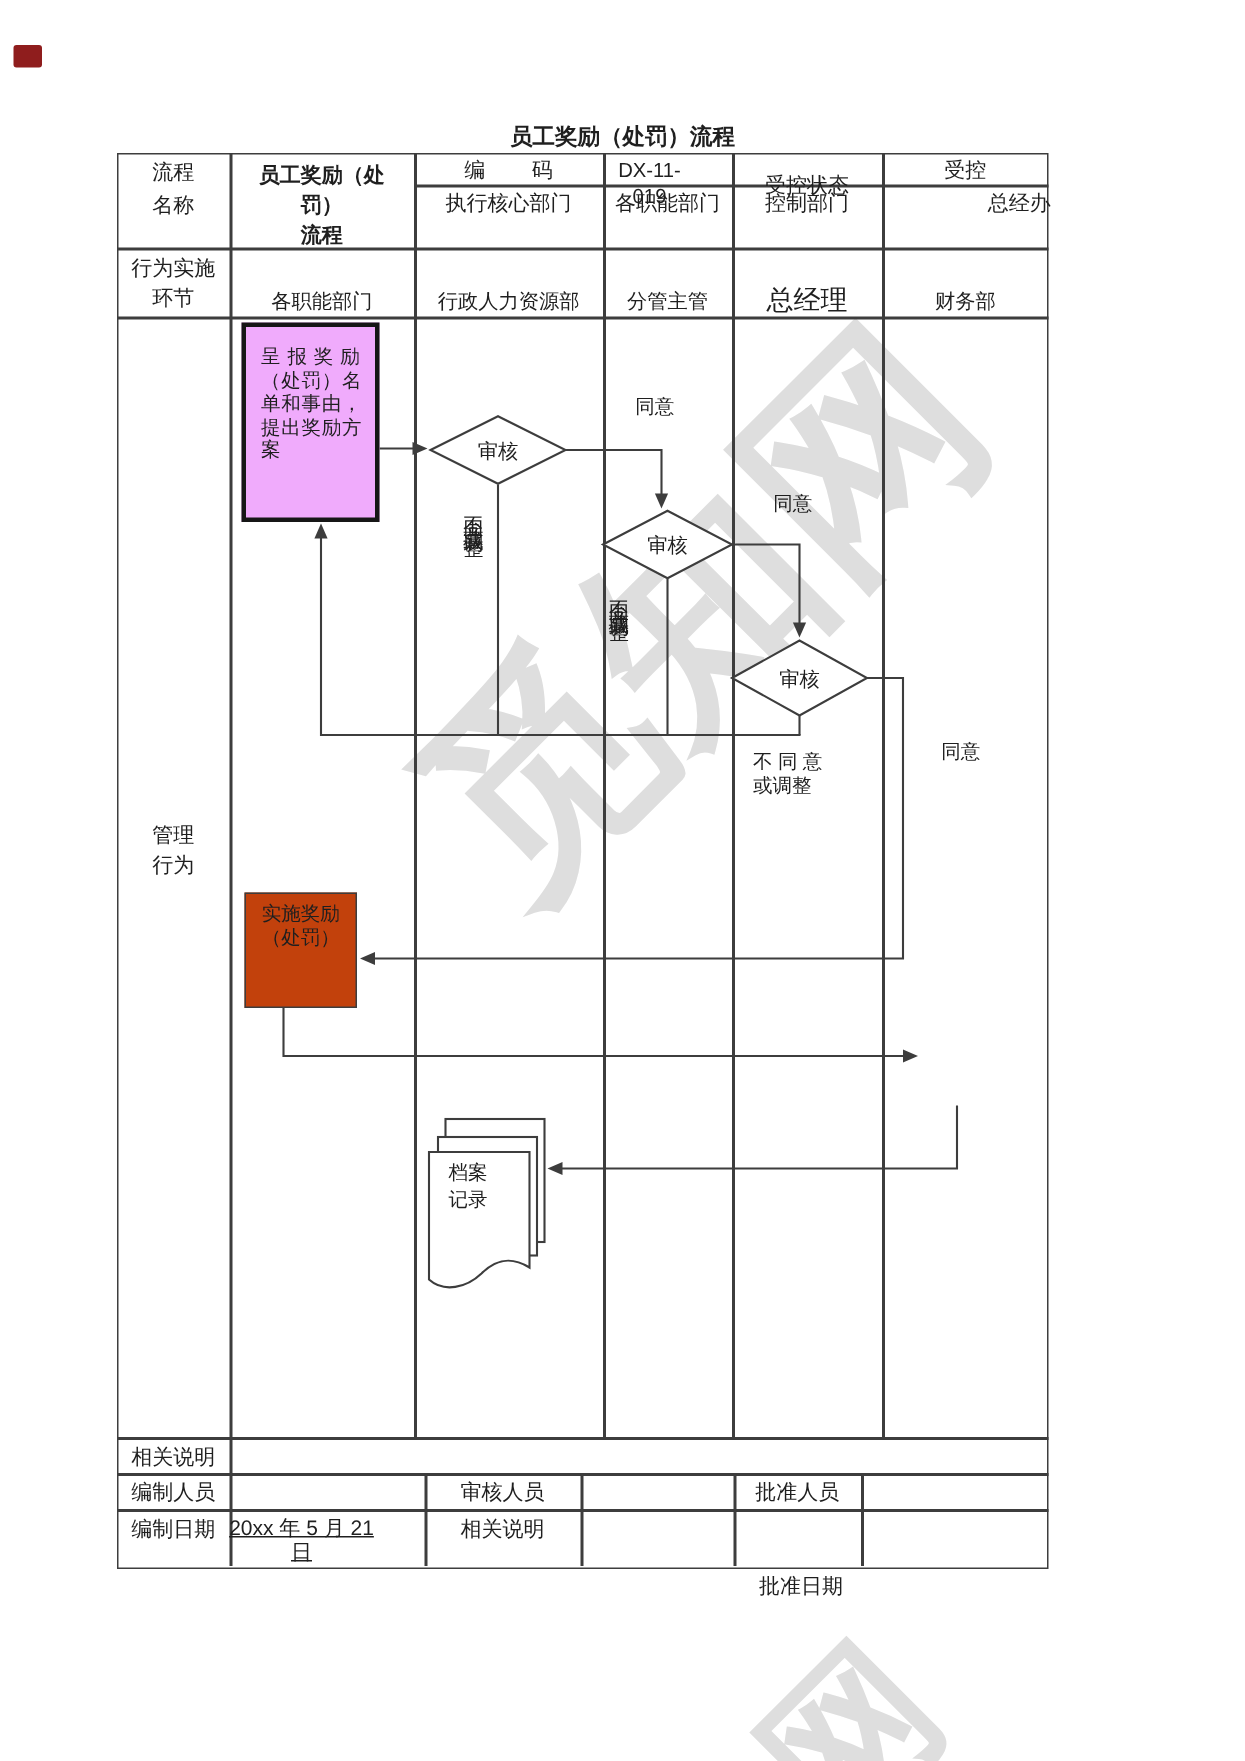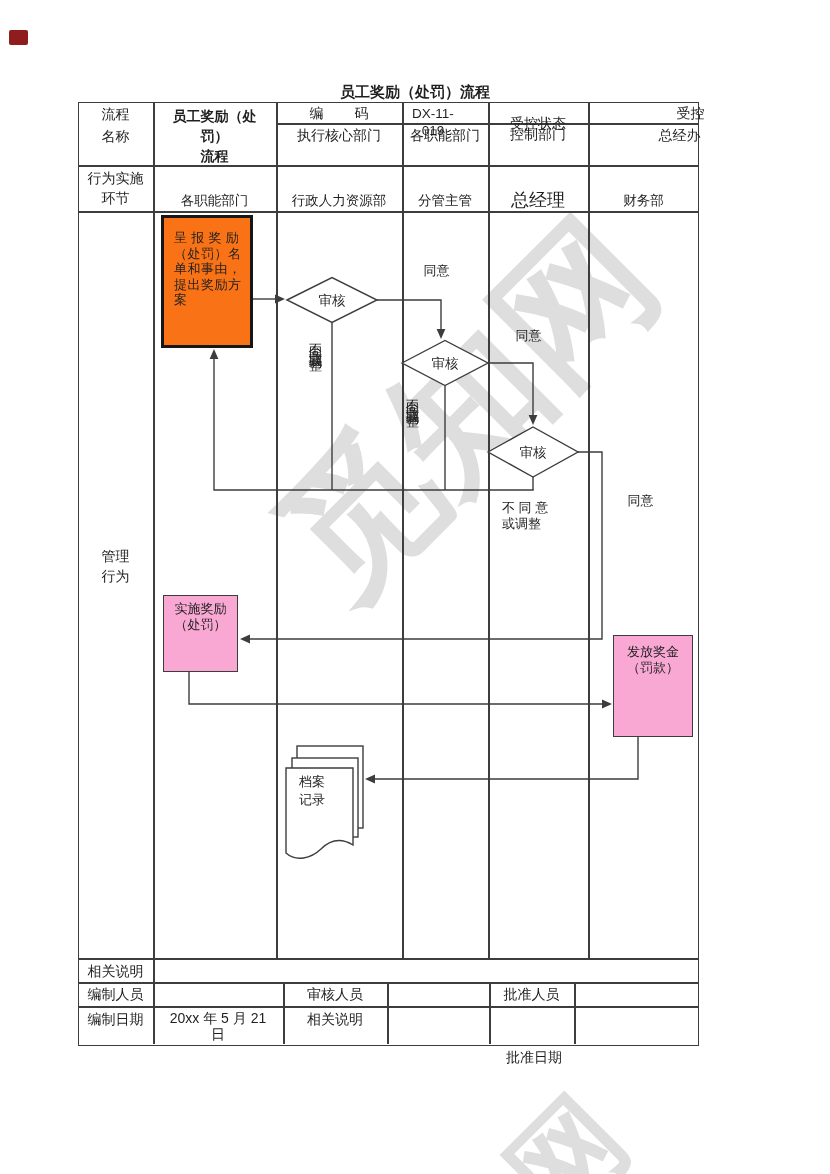--- a/index.html
+++ b/index.html
@@ -5,24 +5,24 @@
   html,body{margin:0;padding:0;background:#fff;}
   .page{position:relative;width:830px;height:1174px;background:#ffffff;overflow:hidden;
         font-family:"Liberation Sans","DejaVu Sans",sans-serif;color:#1f1f1f;}
   .hl{position:absolute;height:1.5px;background:#3d3d3d;}
   .vl{position:absolute;width:1.5px;background:#3d3d3d;}
   .frame{position:absolute;border:1.6px solid #3d3d3d;background:transparent;}
   .lbl{position:absolute;font-size:14px;line-height:17px;white-space:pre-line;}
   .center{text-align:center;}
   .bold{font-weight:bold;}
   .small{font-size:13px;line-height:15.5px;}
-  .flowbox{position:absolute;background:#f9a8d4;border:1.5px solid #3d3d3d;box-sizing:border-box;
+  .flowbox{position:absolute;background:#c2410c;border:1.5px solid #3d3d3d;box-sizing:border-box;
            font-size:13px;line-height:16px;text-align:center;white-space:pre-line;}
-  .startbox{position:absolute;background:#f97316;border:3px solid #161616;box-sizing:border-box;
-            font-size:13px;line-height:15.6px;white-space:pre-line;padding:12px 4px 0 10px;letter-spacing:0.5px;font-family:Liberation Serif, serif;}
+  .startbox{position:absolute;background:#f0abfc;border:3px solid #161616;box-sizing:border-box;
+            font-size:13px;line-height:15.6px;white-space:pre-line;padding:12px 4px 0 10px;letter-spacing:0.5px;}
   .vtext{position:absolute;writing-mode:vertical-rl;text-orientation:upright;
          font-size:13.5px;letter-spacing:3px;white-space:nowrap;}
   .wm{position:absolute;display:flex;align-items:center;justify-content:center;
       color:#dedede;font-weight:bold;pointer-events:none;z-index:0;}
   svg.layer{position:absolute;left:0;top:0;z-index:2;}
   .txt{z-index:3;}
   .brand{position:absolute;left:9px;top:30px;width:19px;height:15px;border-radius:2px;z-index:3;}
 </style>
 </head>
 <body>
@@ -54,24 +54,24 @@
   <div class="vl" style="left:574px;top:982px;height:62px;z-index:1;"></div>
 
   <div class="lbl center txt" style="left:78px;top:104px;width:75px;line-height:21.5px;">流程
 名称</div>
   <div class="lbl center bold txt" style="left:153px;top:106px;width:123px;line-height:20px;">员工奖励（处
 罚）
 流程</div>
   <div class="lbl center txt" style="left:276px;top:105px;width:126px;white-space:pre;">编        码</div>
   <div class="lbl center txt" style="left:402px;top:105px;width:62px;font-size:13.5px;">DX-11-019</div>
   <div class="lbl center txt" style="left:488px;top:115px;width:100px;">受控状态</div>
-  <div class="lbl center txt" style="left:588px;top:105px;width:111px;margin-left:47px;">受控</div>
+  <div class="lbl center txt" style="left:588px;top:105px;width:111px;">受控</div>
   <div class="lbl center txt" style="left:276px;top:127px;width:126px;">执行核心部门</div>
   <div class="lbl center txt" style="left:402px;top:127px;width:86px;">各职能部门</div>
-  <div class="lbl center txt" style="left:488px;top:127px;width:100px;font-family:Liberation Mono, monospace;">控制部门</div>
+  <div class="lbl center txt" style="left:488px;top:127px;width:100px;">控制部门</div>
   <div class="lbl center txt" style="left:588px;top:127px;width:111px;margin-left:36px;">总经办</div>
 
   <div class="lbl center txt" style="left:78px;top:168px;width:75px;line-height:20px;">行为实施
 环节</div>
   <div class="lbl center txt" style="left:153px;top:192px;width:123px;font-size:13.5px;">各职能部门</div>
   <div class="lbl center txt" style="left:276px;top:192px;width:126px;font-size:13.5px;">行政人力资源部</div>
   <div class="lbl center txt" style="left:402px;top:192px;width:86px;font-size:13.5px;">分管主管</div>
   <div class="lbl center txt" style="left:488px;top:192px;width:100px;font-size:18px;">总经理</div>
   <div class="lbl center txt" style="left:588px;top:192px;width:111px;font-size:13.5px;">财务部</div>
 
@@ -110,39 +110,37 @@
     </g>
   </svg>
 
   <div class="startbox txt" style="left:161px;top:215px;width:92px;height:133px;">呈 报 奖 励
 （处罚）名
 单和事由，
 提出奖励方
 案</div>
   <div class="flowbox txt" style="left:163px;top:595px;width:75px;height:77px;padding-top:5px;">实施奖励
 （处罚）</div>
-  <div class="flowbox txt" style="left:613px;top:635px;width:80px;height:102px;padding-top:8px;">发放奖金
-（罚款）</div>
   <div class="lbl small txt" style="left:299px;top:773px;width:40px;line-height:18px;">档案
 记录</div>
 
   <div class="lbl small center txt" style="left:302px;top:293px;width:60px;font-size:13.5px;">审核</div>
   <div class="lbl small center txt" style="left:415px;top:356px;width:60px;font-size:13.5px;">审核</div>
   <div class="lbl small center txt" style="left:503px;top:445px;width:60px;font-size:13.5px;">审核</div>
 
   <div class="lbl small center txt" style="left:414px;top:263px;width:45px;">同意</div>
   <div class="lbl small center txt" style="left:506px;top:328px;width:45px;">同意</div>
   <div class="lbl small center txt" style="left:618px;top:493px;width:45px;">同意</div>
   <div class="vtext txt" style="left:306px;top:333px;">不同意或调整</div>
   <div class="vtext txt" style="left:403px;top:389px;">不同意或调整</div>
   <div class="lbl small txt" style="left:502px;top:500px;width:64px;">不 同 意
 或调整</div>
 
   <div class="lbl center txt" style="left:78px;top:963px;width:75px;">相关说明</div>
   <div class="lbl center txt" style="left:78px;top:986px;width:75px;">编制人员</div>
   <div class="lbl center txt" style="left:283px;top:986px;width:104px;">审核人员</div>
   <div class="lbl center txt" style="left:489px;top:986px;width:85px;">批准人员</div>
   <div class="lbl center txt" style="left:78px;top:1011px;width:75px;">编制日期</div>
-  <div class="lbl center txt" style="left:163px;top:1010px;width:110px;line-height:16px;">20xx 年 5 月 21 日</div>
+  <div class="lbl center txt" style="left:146px;top:1010px;width:110px;line-height:16px;text-decoration:underline;">20xx 年 5 月 21 日</div>
   <div class="lbl center txt" style="left:283px;top:1011px;width:104px;">相关说明</div>
   <div class="lbl center txt" style="left:489px;top:1049px;width:90px;">批准日期</div>
 
 </div>
 
 </body></html>

